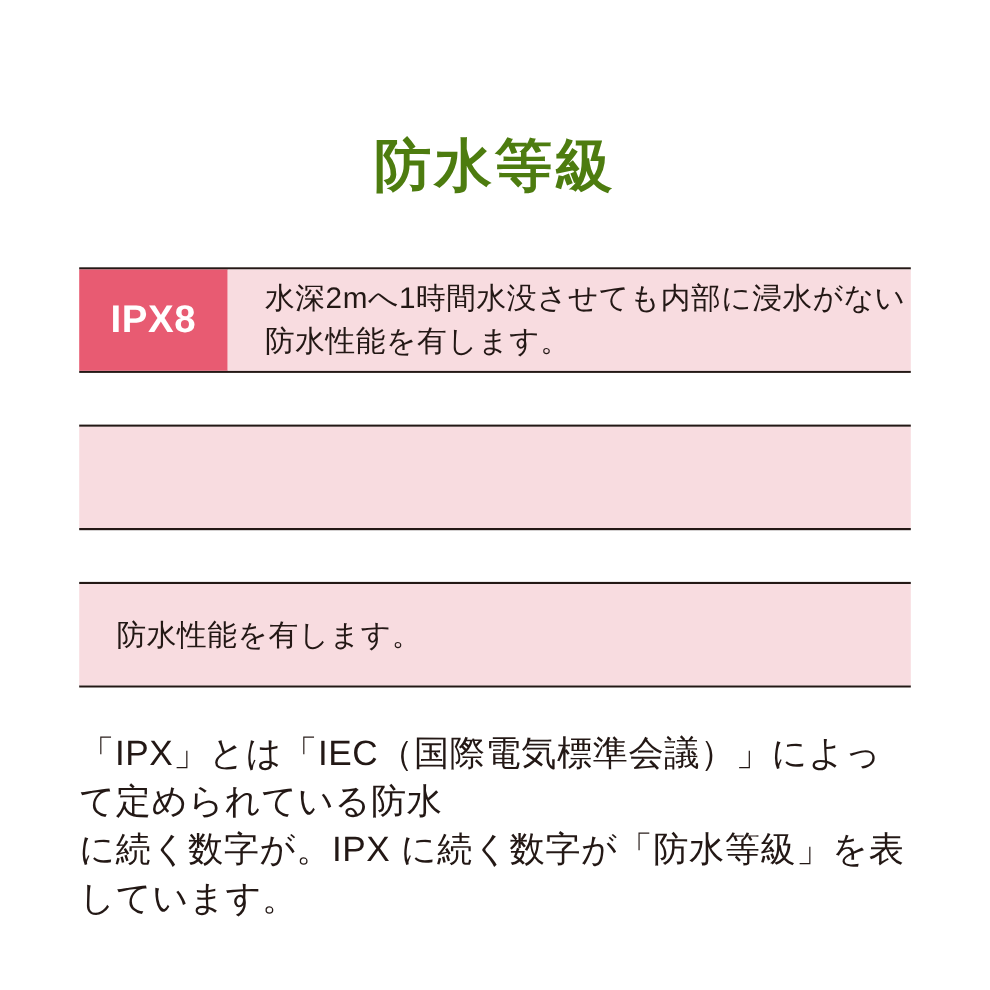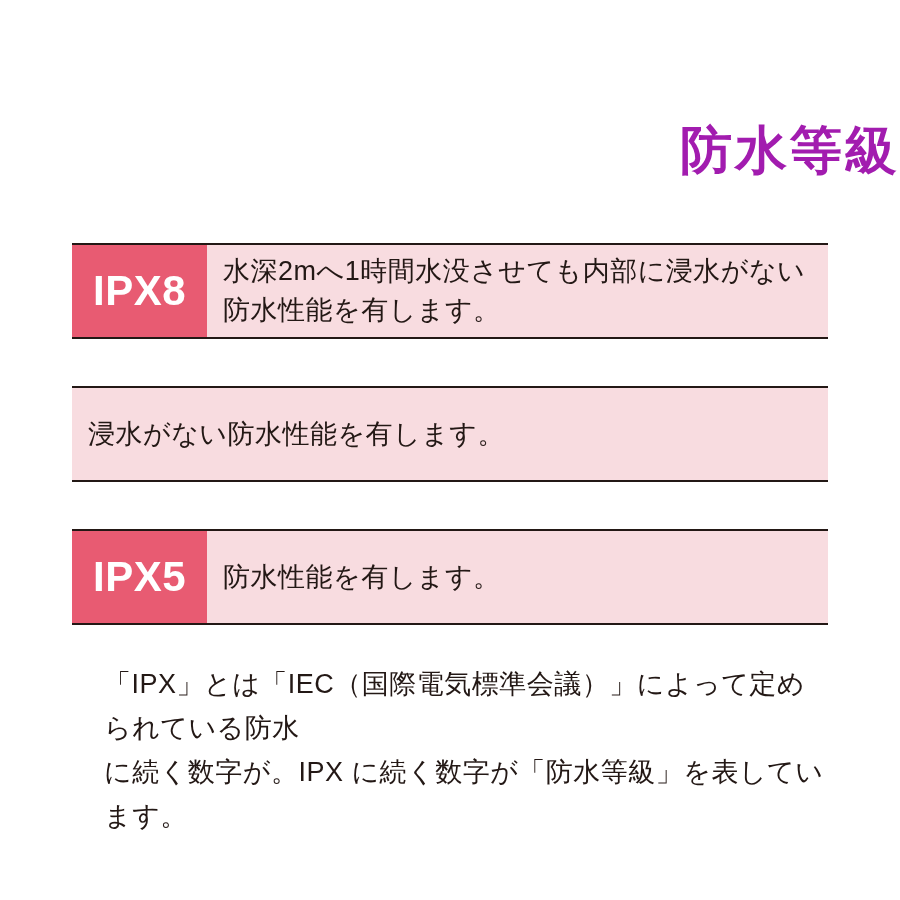--- a/index.html
+++ b/index.html
@@ -14,24 +14,24 @@
     height: 900px;
     background: #ffffff;
     margin: 0 auto;
     overflow: hidden;
   }
   .title {
     position: absolute;
     top: 116px;
     left: 0;
     width: 100%;
-    text-align: right;
+    text-align: center;
     font-size: 52px;
     font-weight: 800;
-    color: #a21caf;
+    color: #4d7c0f;
     letter-spacing: 3px;
   }
   .table {
     position: absolute;
     top: 243px;
     left: 72px;
     width: 756px;
   }
   .row {
     display: flex;
@@ -42,50 +42,49 @@
     margin-bottom: 47px;
   }
   .row-label {
     width: 135px;
     flex: 0 0 135px;
     background: #e85b72;
     color: #ffffff;
     display: flex;
     align-items: center;
     justify-content: center;
-    font-size: 42px;
+    font-size: 35px;
     font-weight: 800;
     letter-spacing: 0.5px;
   }
   .row-desc {
     flex: 1;
     background: #f8dce0;
     display: flex;
     flex-direction: column;
     justify-content: center;
-    padding-left: 16px;
+    padding-left: 34px;
     color: #231815;
   }
   .desc-line {
     font-size: 27px;
     line-height: 39px;
     letter-spacing: 0.5px;
   }
   .footer {
     position: absolute;
     left: 72px;
     top: 662px;
     width: 760px;
     color: #231815;
   }
   .footer-line {
-    font-size: 27px;
+    font-size: 32px;
     line-height: 44px;
     letter-spacing: 0.5px;
-    margin-left: 32px;
   }
 </style>
 </head>
 <body>
 
 <div class="canvas">
 
   <div class="title">防水等級</div>
 
   <div class="table">
@@ -93,26 +92,24 @@
     <div class="row">
       <div class="row-label">IPX8</div>
       <div class="row-desc">
         <div class="desc-line">水深2mへ1時間水没させても内部に浸水がない</div>
         <div class="desc-line">防水性能を有します。</div>
       </div>
     </div>
 
     <div class="row">
       <div class="row-desc">
-        <div class="desc-line">浸水がない防水性能を有します。</div>
       </div>
     </div>
 
     <div class="row">
-      <div class="row-label">IPX5</div>
       <div class="row-desc">
         <div class="desc-line">防水性能を有します。</div>
       </div>
     </div>
 
   </div>
 
   <div class="footer">
     <div class="footer-line">「IPX」とは「IEC（国際電気標準会議）」によって定められている防水</div>
     <div class="footer-line">に続く数字が。IPX に続く数字が「防水等級」を表しています。</div>

